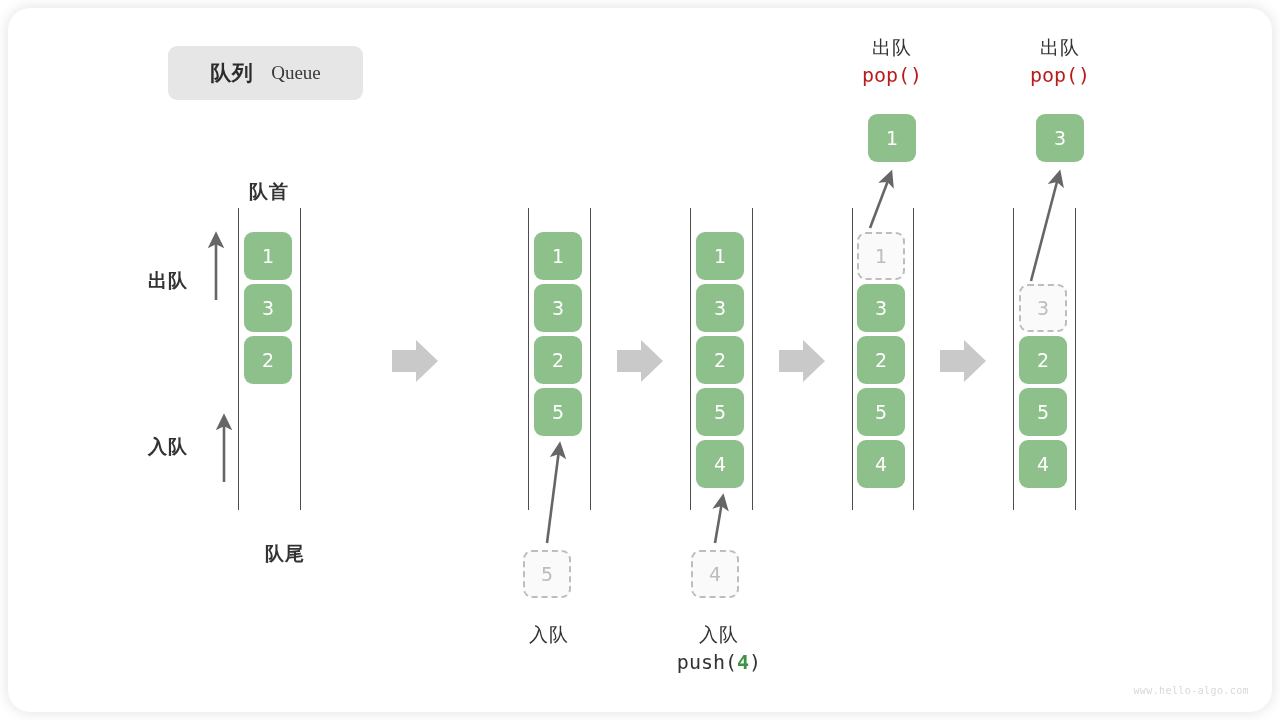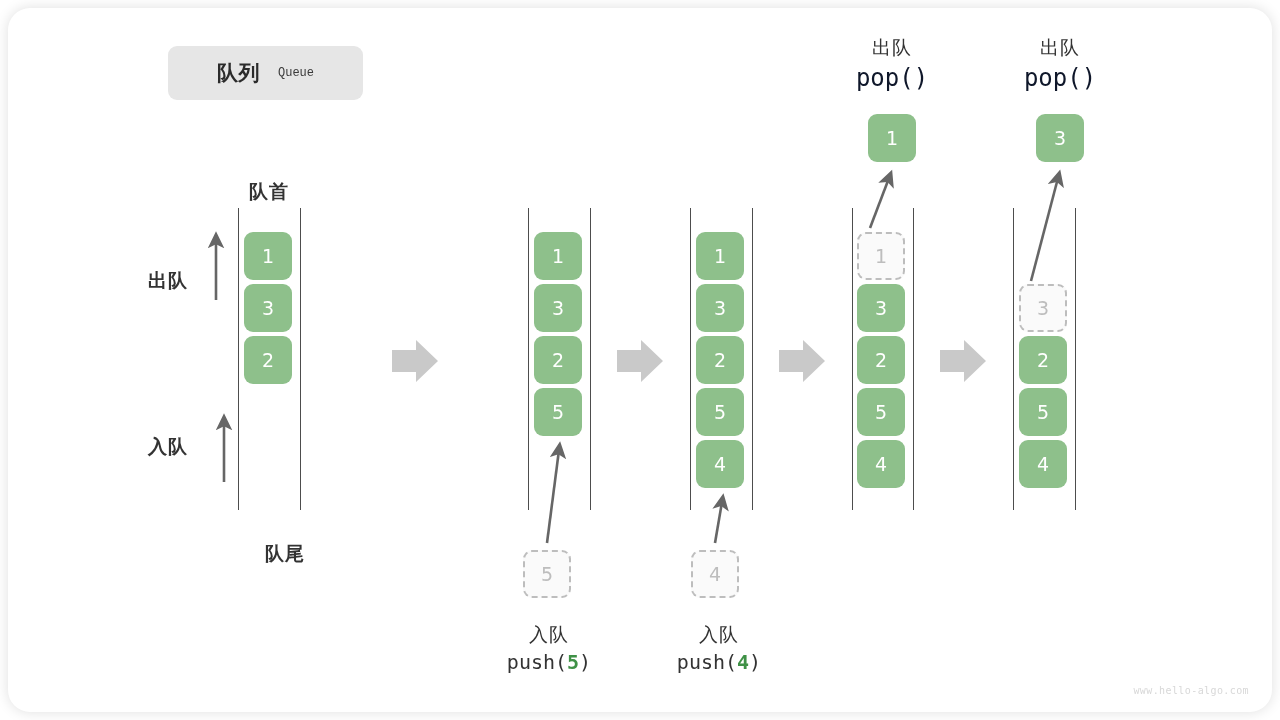--- a/index.html
+++ b/index.html
@@ -43,22 +43,22 @@
     gap: 18px;
   }
   .title-cn {
     font-family: "DejaVu Sans", "Liberation Sans", sans-serif;
     font-size: 21px;
     font-weight: 700;
     color: #2b2b2b;
     letter-spacing: 0.5px;
   }
   .title-en {
-    font-family: Liberation Mono, monospace;
-    font-size: 12px;
+    font-family: Liberation Serif, serif;
+    font-size: 19px;
     font-weight: 400;
     color: #3a3a3a;
   }
 
   
   .hdr-label {
     position: absolute;
     font-size: 19px;
     font-weight: 700;
     color: #333333;
@@ -145,22 +145,22 @@
   .pop-caption .cn {
     display: block;
     font-family: "DejaVu Sans", "Liberation Sans", sans-serif;
     font-size: 19px;
     color: #333333;
     letter-spacing: 1px;
   }
   .pop-caption .code {
     display: block;
     font-family: "DejaVu Sans Mono", "Liberation Mono", monospace;
-    font-size: 24px;
-    color: #0f172a;
+    font-size: 20px;
+    color: #b91c1c;
   }
 
   
   .watermark {
     position: absolute;
     right: 31px;
     bottom: 24px;
     font-family: "DejaVu Sans Mono", "Liberation Mono", monospace;
     font-size: 10px;
     color: #d8d8d8;
@@ -222,21 +222,20 @@
   <div class="card" style="left:868px; top:114px;">1</div>
 
   <div class="card ghost" style="left:1019px; top:284px;">3</div>
   <div class="card" style="left:1019px; top:336px;">2</div>
   <div class="card" style="left:1019px; top:388px;">5</div>
   <div class="card" style="left:1019px; top:440px;">4</div>
   <div class="card" style="left:1036px; top:114px;">3</div>
 
   <div class="caption" style="left:459px; top:621px;">
     <span class="cn">入队</span>
-    <span class="code"><span>push(</span><span class="num">5</span><span>)</span></span>
   </div>
 
   <div class="caption" style="left:629px; top:621px;">
     <span class="cn">入队</span>
     <span class="code"><span>push(</span><span class="num">4</span><span>)</span></span>
   </div>
 
   <div class="pop-caption" style="left:817px; top:34px;">
     <span class="cn">出队</span>
     <span class="code">pop()</span>

